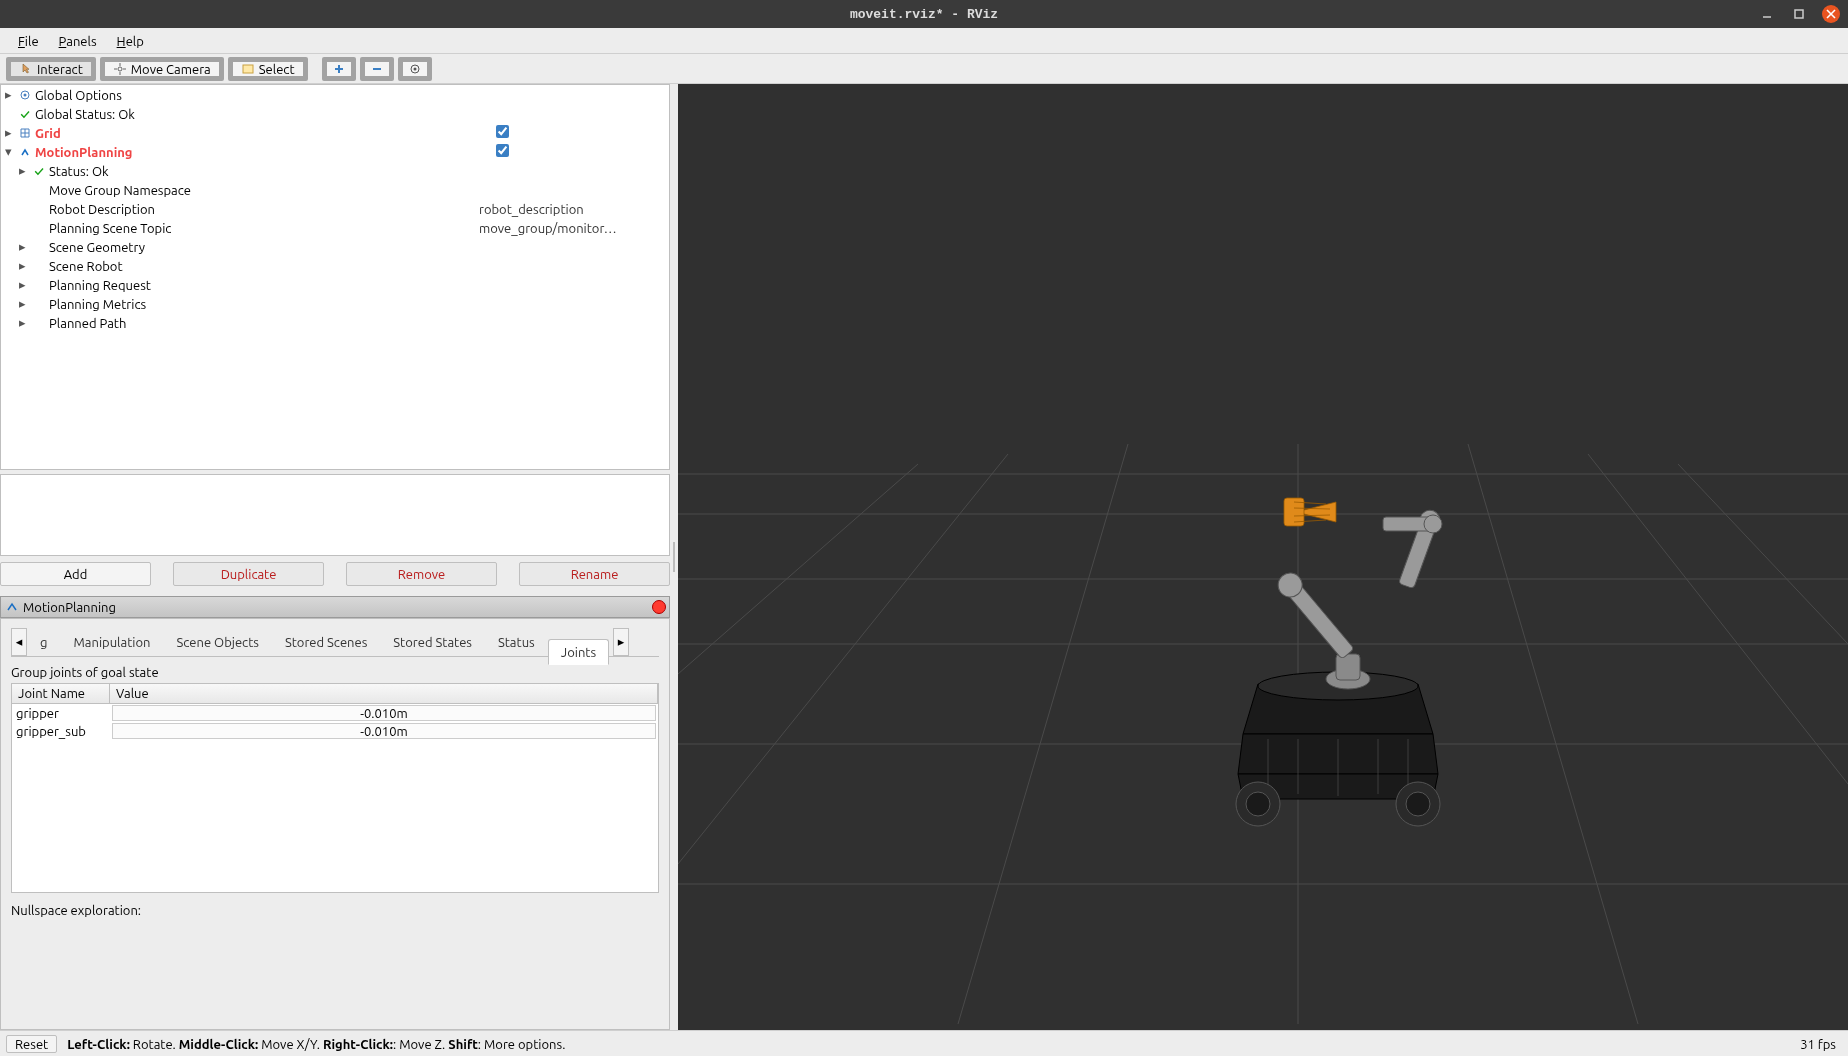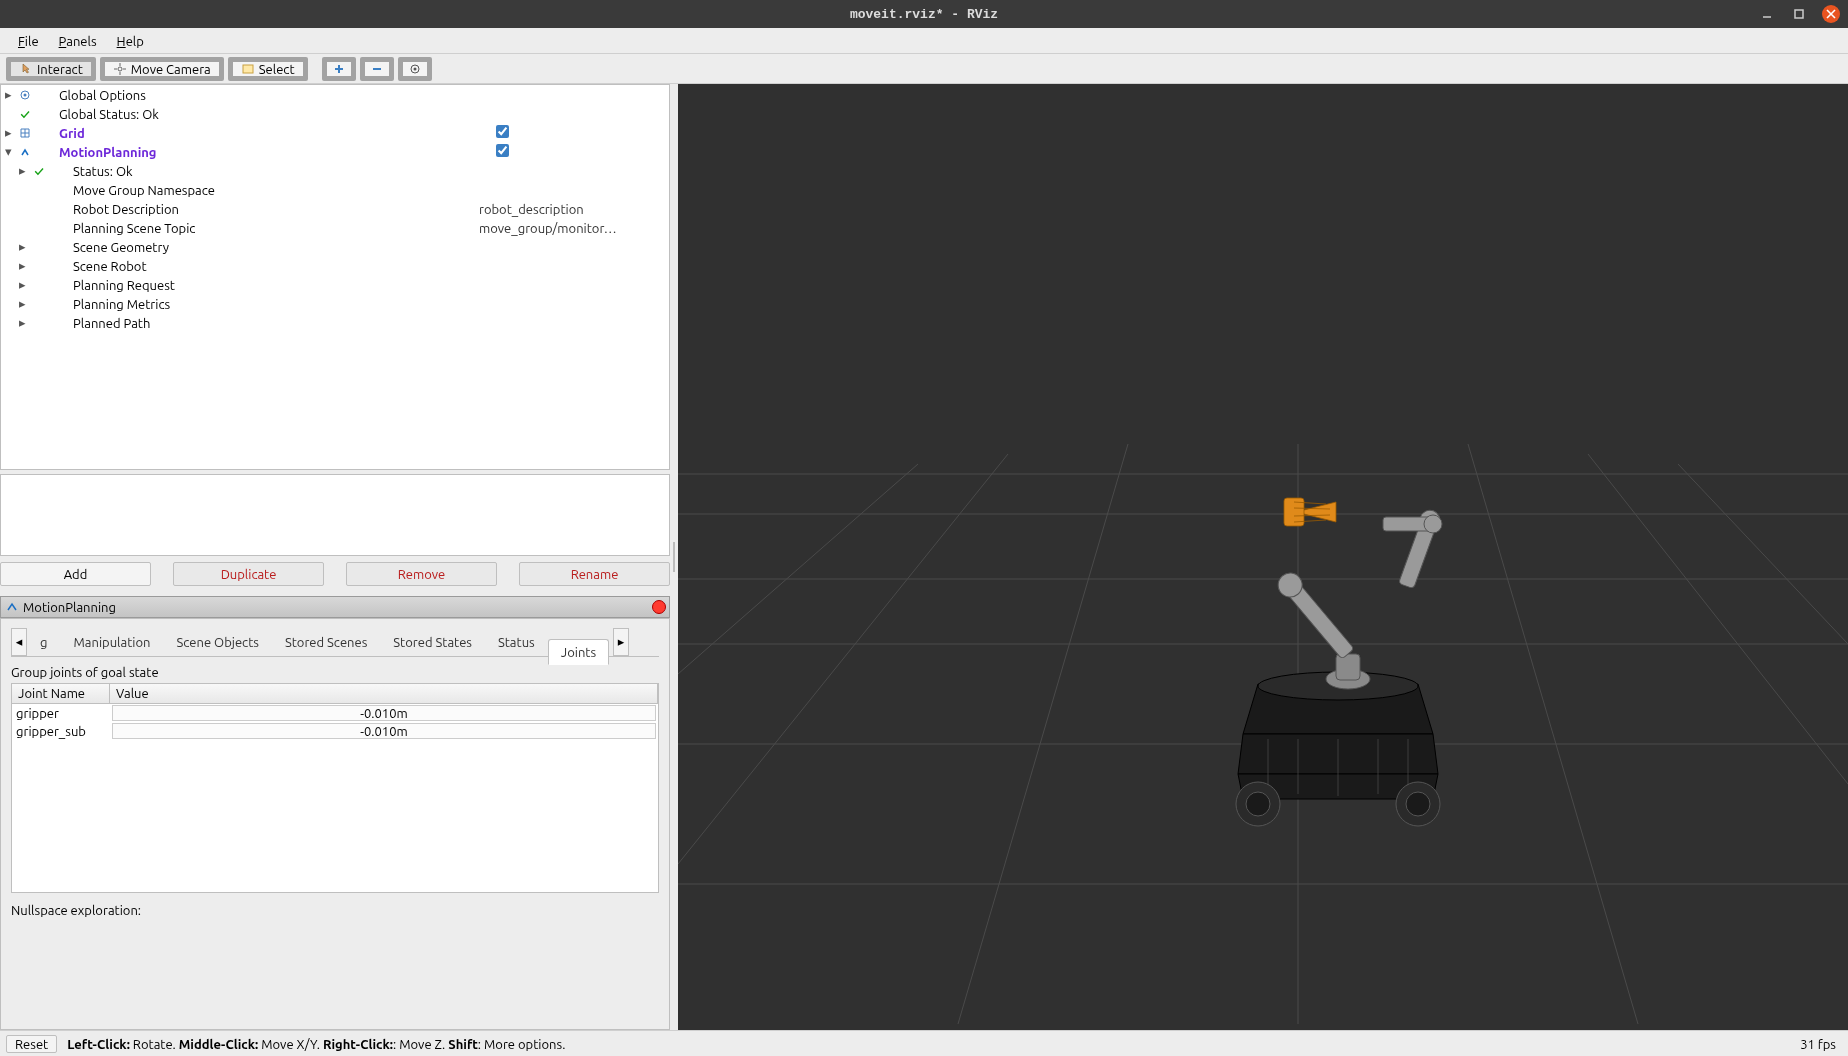--- a/index.html
+++ b/index.html
@@ -21,25 +21,25 @@
 .content { flex:1; display:flex; overflow:hidden; position:relative;}
 .leftcol { width:670px; display:flex; flex-direction:column; background:#ededed;}
 .panelhdr { background:#bdbdbd; background:linear-gradient(#d8d8d8,#c4c4c4); border:1px solid #9a9a9a; height:22px; display:flex; align-items:center; padding:0 4px; font-weight:normal; position:relative;}
 .panelhdr .ico { width:14px; height:14px; margin-right:4px;}
 .panelhdr .xbtn { position:absolute; right:3px; width:14px; height:14px; background:#ff3b30; border-radius:50%; border:1px solid #a00; cursor:pointer;}
 .displays { flex:0 0 auto; display:flex; flex-direction:column;}
 .tree { background:#fff; border:1px solid #bfbfbf; height:386px; overflow:auto; font-size:13px;}
 .trow { display:flex; align-items:center; height:19px; padding-left:4px;}
 .trow .arrow { width:12px; color:#555; cursor:pointer; user-select:none;}
 .trow .ticon { width:16px; display:flex; align-items:center; justify-content:center;}
-.trow .tlabel { flex:0 0 auto; padding-left:2px;margin-left:24px;}
+.trow .tlabel { flex:0 0 auto; padding-left:2px;}
 .trow .tval { margin-left:auto; width:190px; color:#333;}
 .trow .tchk { margin-left:auto; margin-right:160px;}
 .ind1 { padding-left:18px;}
-.grid-link { color:#6d28d9; font-weight:bold;}
+.grid-link { color:#ef4444; font-weight:bold;}
 .desc { background:#fff; border:1px solid #bfbfbf; height:82px; margin-top:4px;}
 .btnrow { display:flex; gap:22px; margin-top:6px;}
 .btnrow button { flex:1; height:24px; border:1px solid #bfbfbf; background:#f4f4f4; border-radius:2px; cursor:pointer;}
 .btnrow button:disabled { color:#b91c1c; background:#e9e9e9; cursor:default;}
 .mp-panel { margin-top:10px; display:flex; flex-direction:column; flex:1; }
 .mp-body { background:#ededed; border:1px solid #bfbfbf; padding:8px 10px; flex:1; display:flex; flex-direction:column;}
 .tabrow { display:flex; align-items:center; border-bottom:1px solid #bfbfbf; height:30px;}
 .tabscroll { width:16px; height:28px; border:1px solid #bfbfbf; background:#f4f4f4; display:flex; align-items:center; justify-content:center; cursor:pointer;}
 .tab { padding:5px 12px; border:1px solid transparent; cursor:pointer; color:#333; border-bottom:none;}
 .tab.active { background:#fff; border:1px solid #bfbfbf; border-bottom:1px solid #fff; border-radius:3px 3px 0 0; position:relative; top:10px;}

